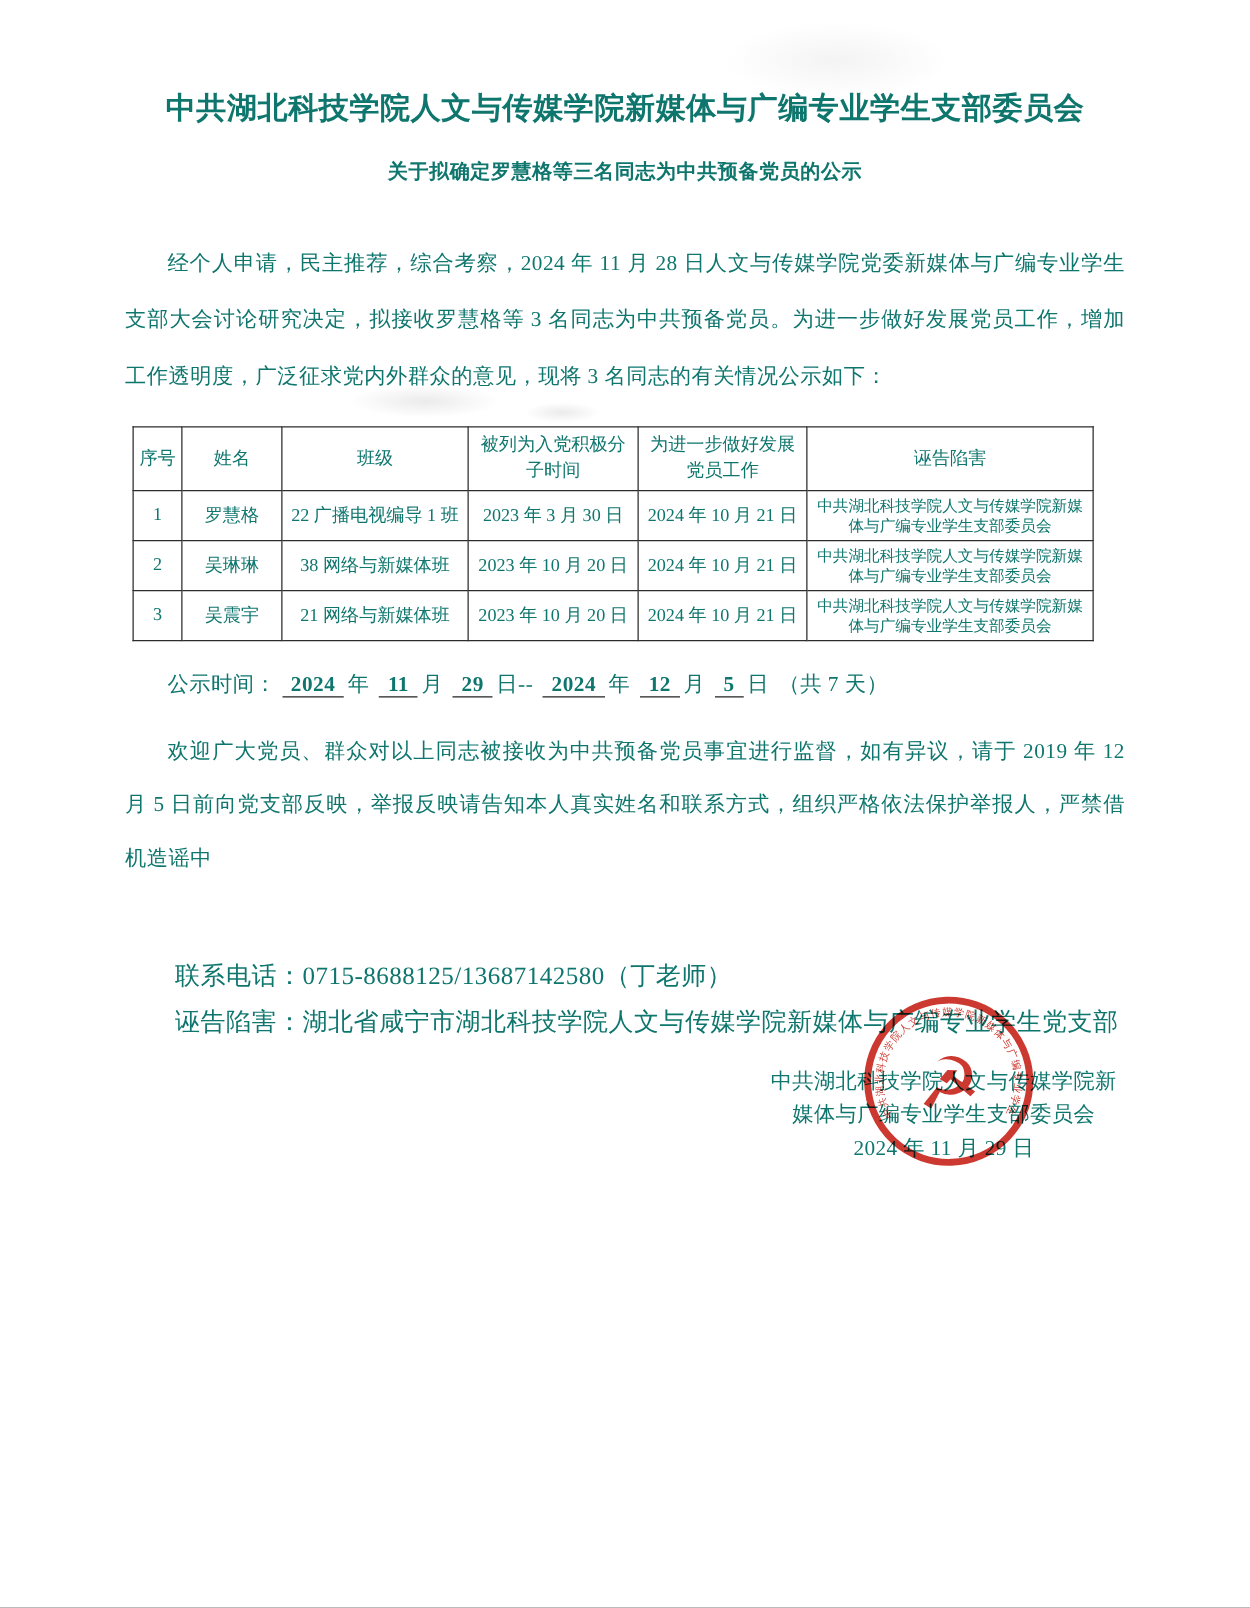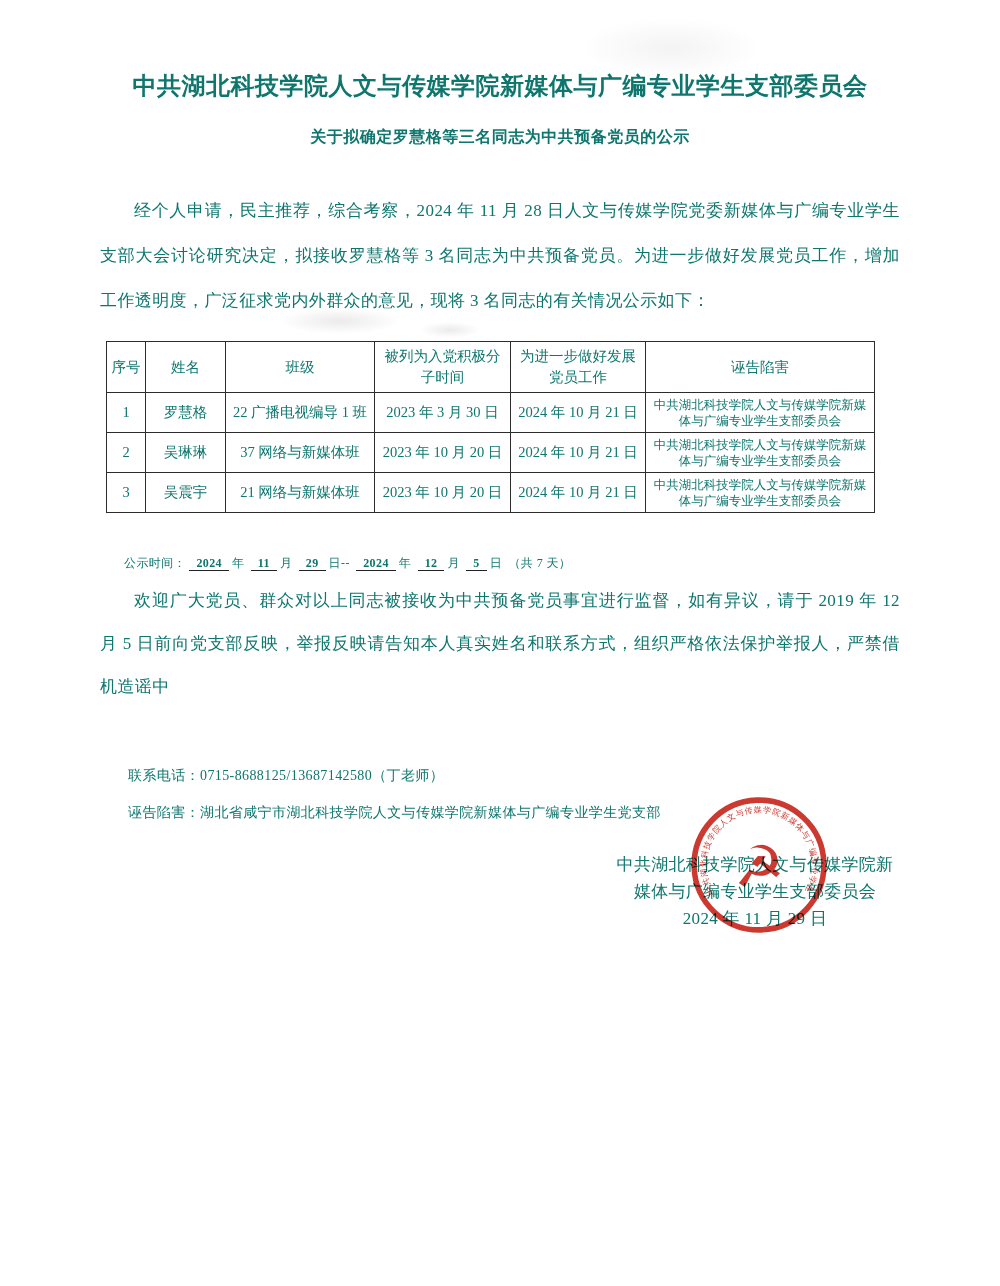--- a/index.html
+++ b/index.html
@@ -27,22 +27,22 @@
   .para{
     position:absolute;left:100px;right:100px;
     font-size:17px;letter-spacing:0.4px;
     text-align:justify;
     text-indent:2em;
   }
   #para1{top:188px;line-height:45px;}
   #para2{top:579px;line-height:43px;}
   #para2cont{top:736px;text-indent:0;line-height:30px;}
   #noticeLine{
-    position:absolute;left:100px;right:100px;top:548px;
-    font-size:12px;letter-spacing:0.4px;text-indent:2em;line-height:30px;
+    position:absolute;left:100px;right:100px;top:533px;
+    font-size:17px;letter-spacing:0.4px;text-indent:2em;line-height:30px;
   }
   .u{
     border-bottom:1.5px solid #222;
     padding:0 7px;
     font-weight:700;
   }
   .unit{margin:0 3px;}
   #candidatesTable{
     position:absolute;left:106px;top:341px;
     border-collapse:collapse;
@@ -56,21 +56,21 @@
     vertical-align:middle;
     font-weight:400;
     padding:2px 3px;
     overflow:hidden;
   }
   #candidatesTable thead th{height:46px;line-height:21px;}
   #candidatesTable tbody tr{height:40px;}
   .branch-cell{font-size:12.5px;line-height:16px;}
   .contact-line{
     position:absolute;left:100px;right:80px;
-    font-size:14px;letter-spacing:0.4px;text-indent:2em;
+    font-size:20px;letter-spacing:0.4px;text-indent:2em;
     white-space:nowrap;
   }
   #phoneLine{top:767px;}
   #addressLine{top:804px;}
   #signature{
     position:absolute;top:851px;left:600px;width:310px;
     text-align:center;font-size:17px;line-height:27px;letter-spacing:0.3px;
   }
   #stamp{
     position:absolute;left:688px;top:792px;width:142px;height:146px;
@@ -125,21 +125,21 @@
         <td>1</td>
         <td>罗慧格</td>
         <td>22 广播电视编导 1 班</td>
         <td>2023 年 3 月 30 日</td>
         <td>2024 年 10 月 21 日</td>
         <td class="branch-cell">中共湖北科技学院人文与传媒学院新媒体与广编专业学生支部委员会</td>
       </tr>
       <tr>
         <td>2</td>
         <td>吴琳琳</td>
-        <td>37 网络与新媒体班</td>
+        <td>38 网络与新媒体班</td>
         <td>2023 年 10 月 20 日</td>
         <td>2024 年 10 月 21 日</td>
         <td class="branch-cell">中共湖北科技学院人文与传媒学院新媒体与广编专业学生支部委员会</td>
       </tr>
       <tr>
         <td>3</td>
         <td>吴震宇</td>
         <td>21 网络与新媒体班</td>
         <td>2023 年 10 月 20 日</td>
         <td>2024 年 10 月 21 日</td>

